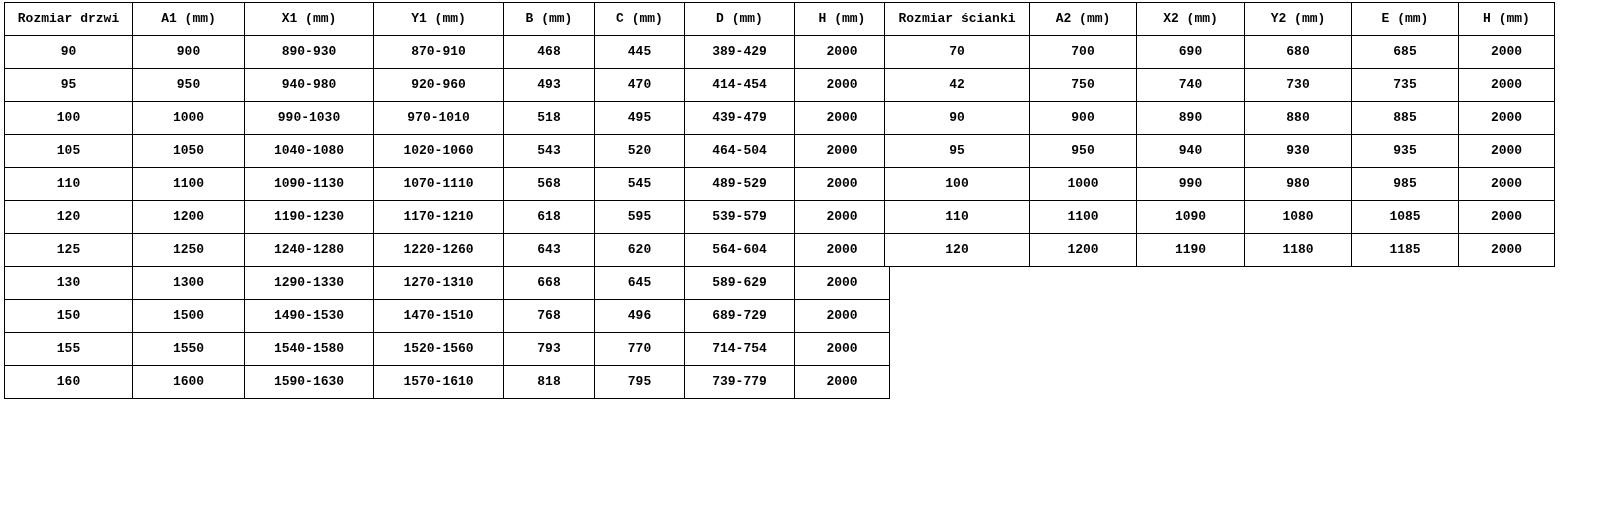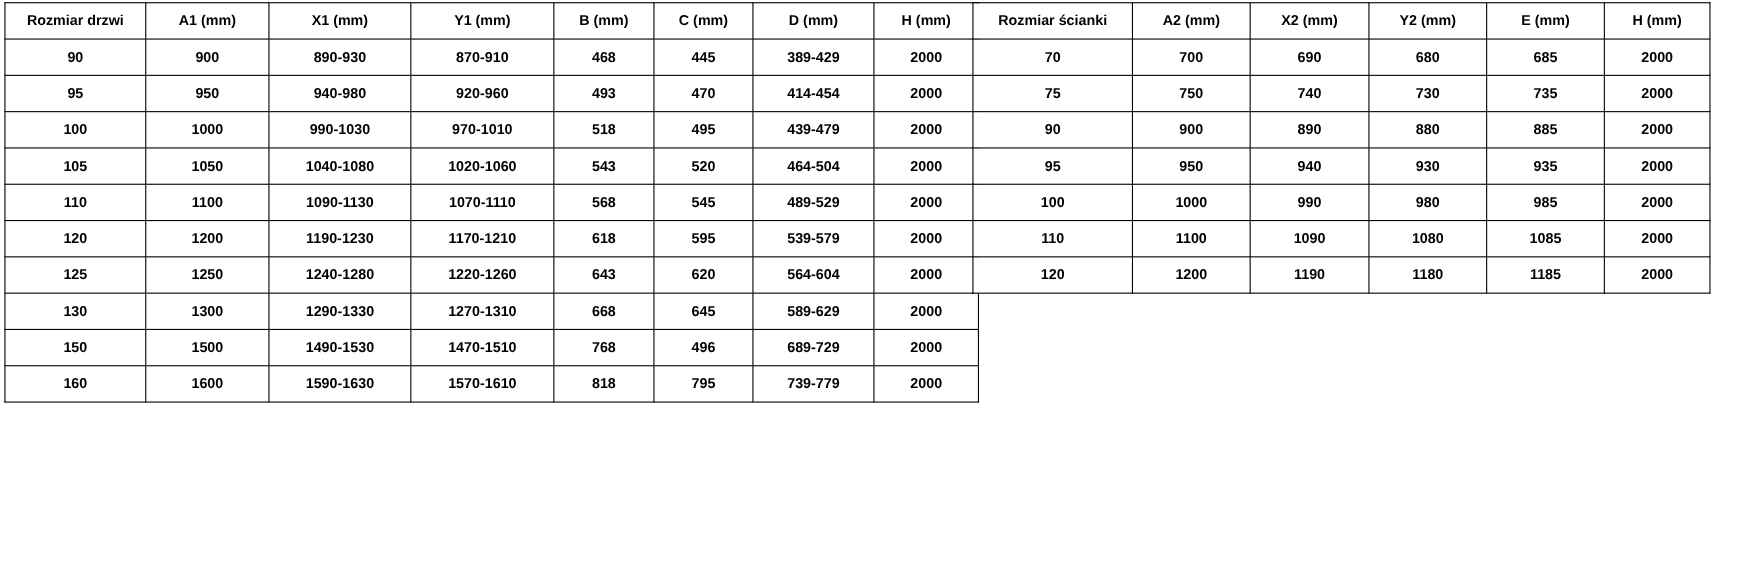--- a/index.html
+++ b/index.html
@@ -11,20 +11,21 @@
     width: 1600px;
     height: 514px;
     font-family: "Liberation Sans", sans-serif;
     color: #000000;
     overflow: hidden;
   }
   .page {
     position: relative;
     width: 1600px;
     height: 514px;
+    font-family: Liberation Mono, monospace;
   }
   .table-wrap {
     position: absolute;
     top: 0;
   }
   #doors-wrap { left: 4px; top: 2px; }
   #walls-wrap { left: 884px; top: 2px; }
 
   table.data {
     border-collapse: collapse;
@@ -181,20 +182,30 @@
             <td>150</td>
             <td>1500</td>
             <td>1490-1530</td>
             <td>1470-1510</td>
             <td>768</td>
             <td>496</td>
             <td>689-729</td>
             <td>2000</td>
           </tr>
           <tr>
+            <td>155</td>
+            <td>1550</td>
+            <td>1540-1580</td>
+            <td>1520-1560</td>
+            <td>793</td>
+            <td>770</td>
+            <td>714-754</td>
+            <td>2000</td>
+          </tr>
+          <tr>
             <td>160</td>
             <td>1600</td>
             <td>1590-1630</td>
             <td>1570-1610</td>
             <td>818</td>
             <td>795</td>
             <td>739-779</td>
             <td>2000</td>
           </tr>
         </tbody>
@@ -224,21 +235,21 @@
       <tbody>
           <tr>
             <td>70</td>
             <td>700</td>
             <td>690</td>
             <td>680</td>
             <td>685</td>
             <td>2000</td>
           </tr>
           <tr>
-            <td>75</td>
+            <td>42</td>
             <td>750</td>
             <td>740</td>
             <td>730</td>
             <td>735</td>
             <td>2000</td>
           </tr>
           <tr>
             <td>90</td>
             <td>900</td>
             <td>890</td>

